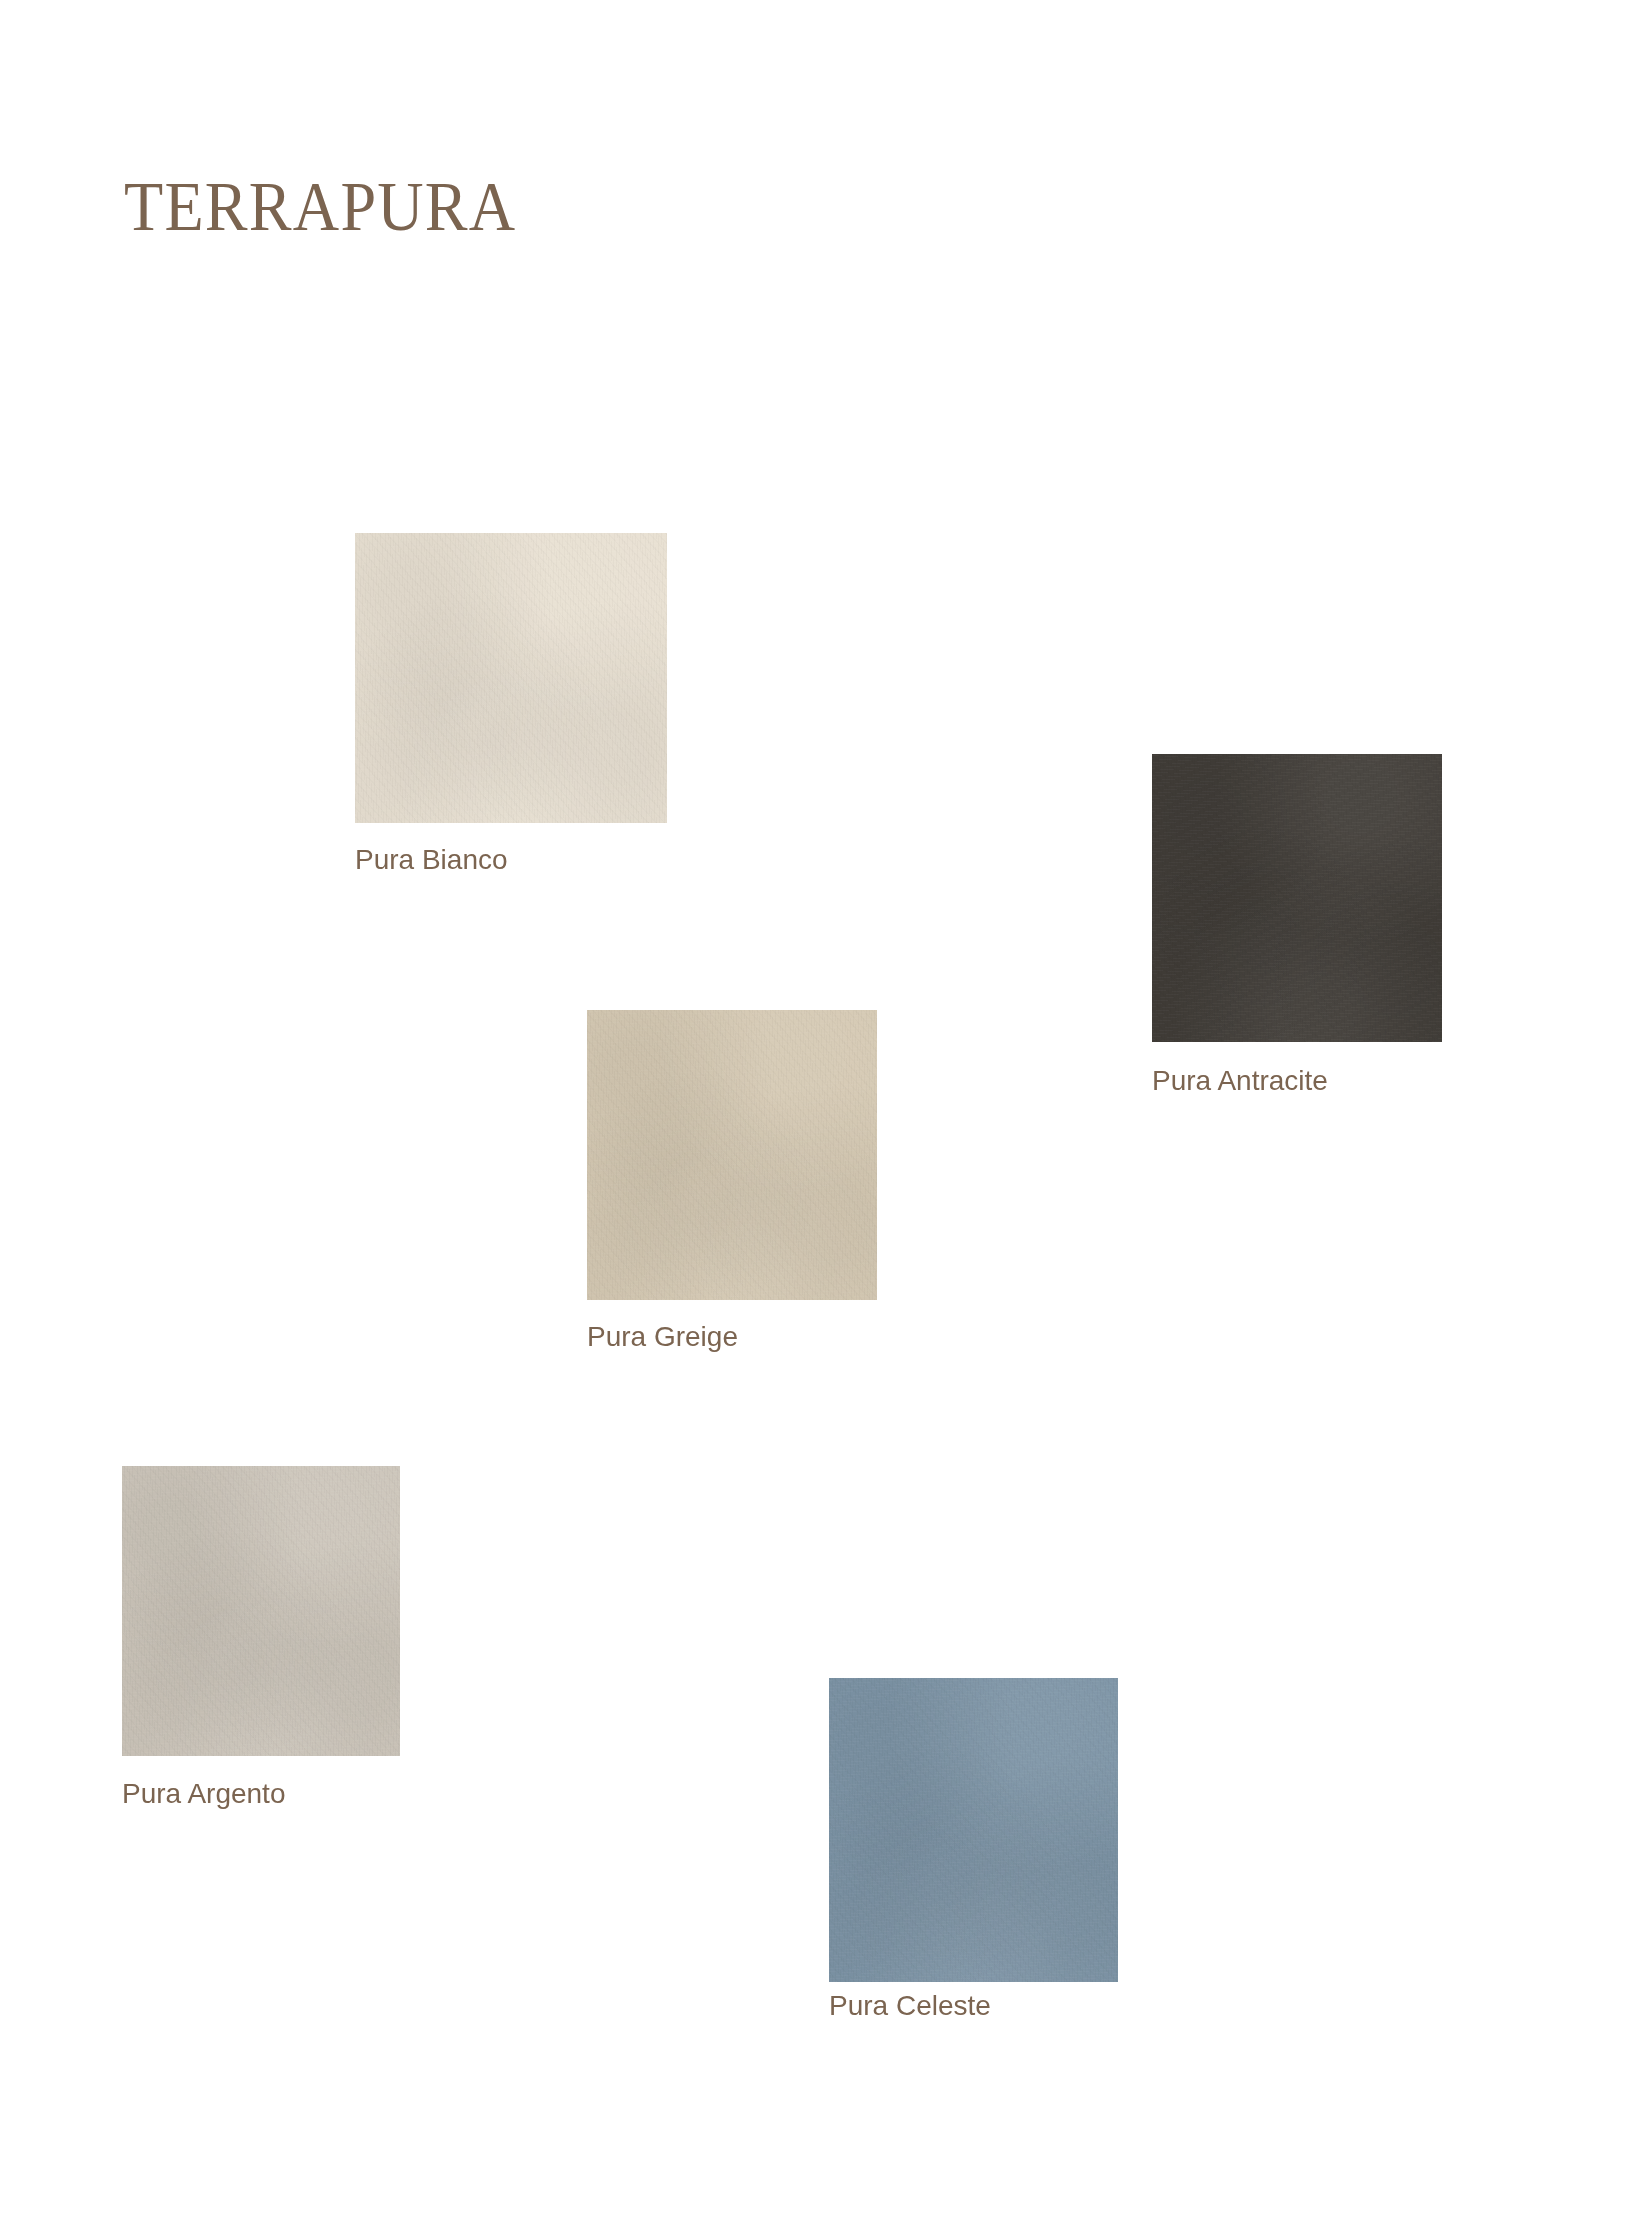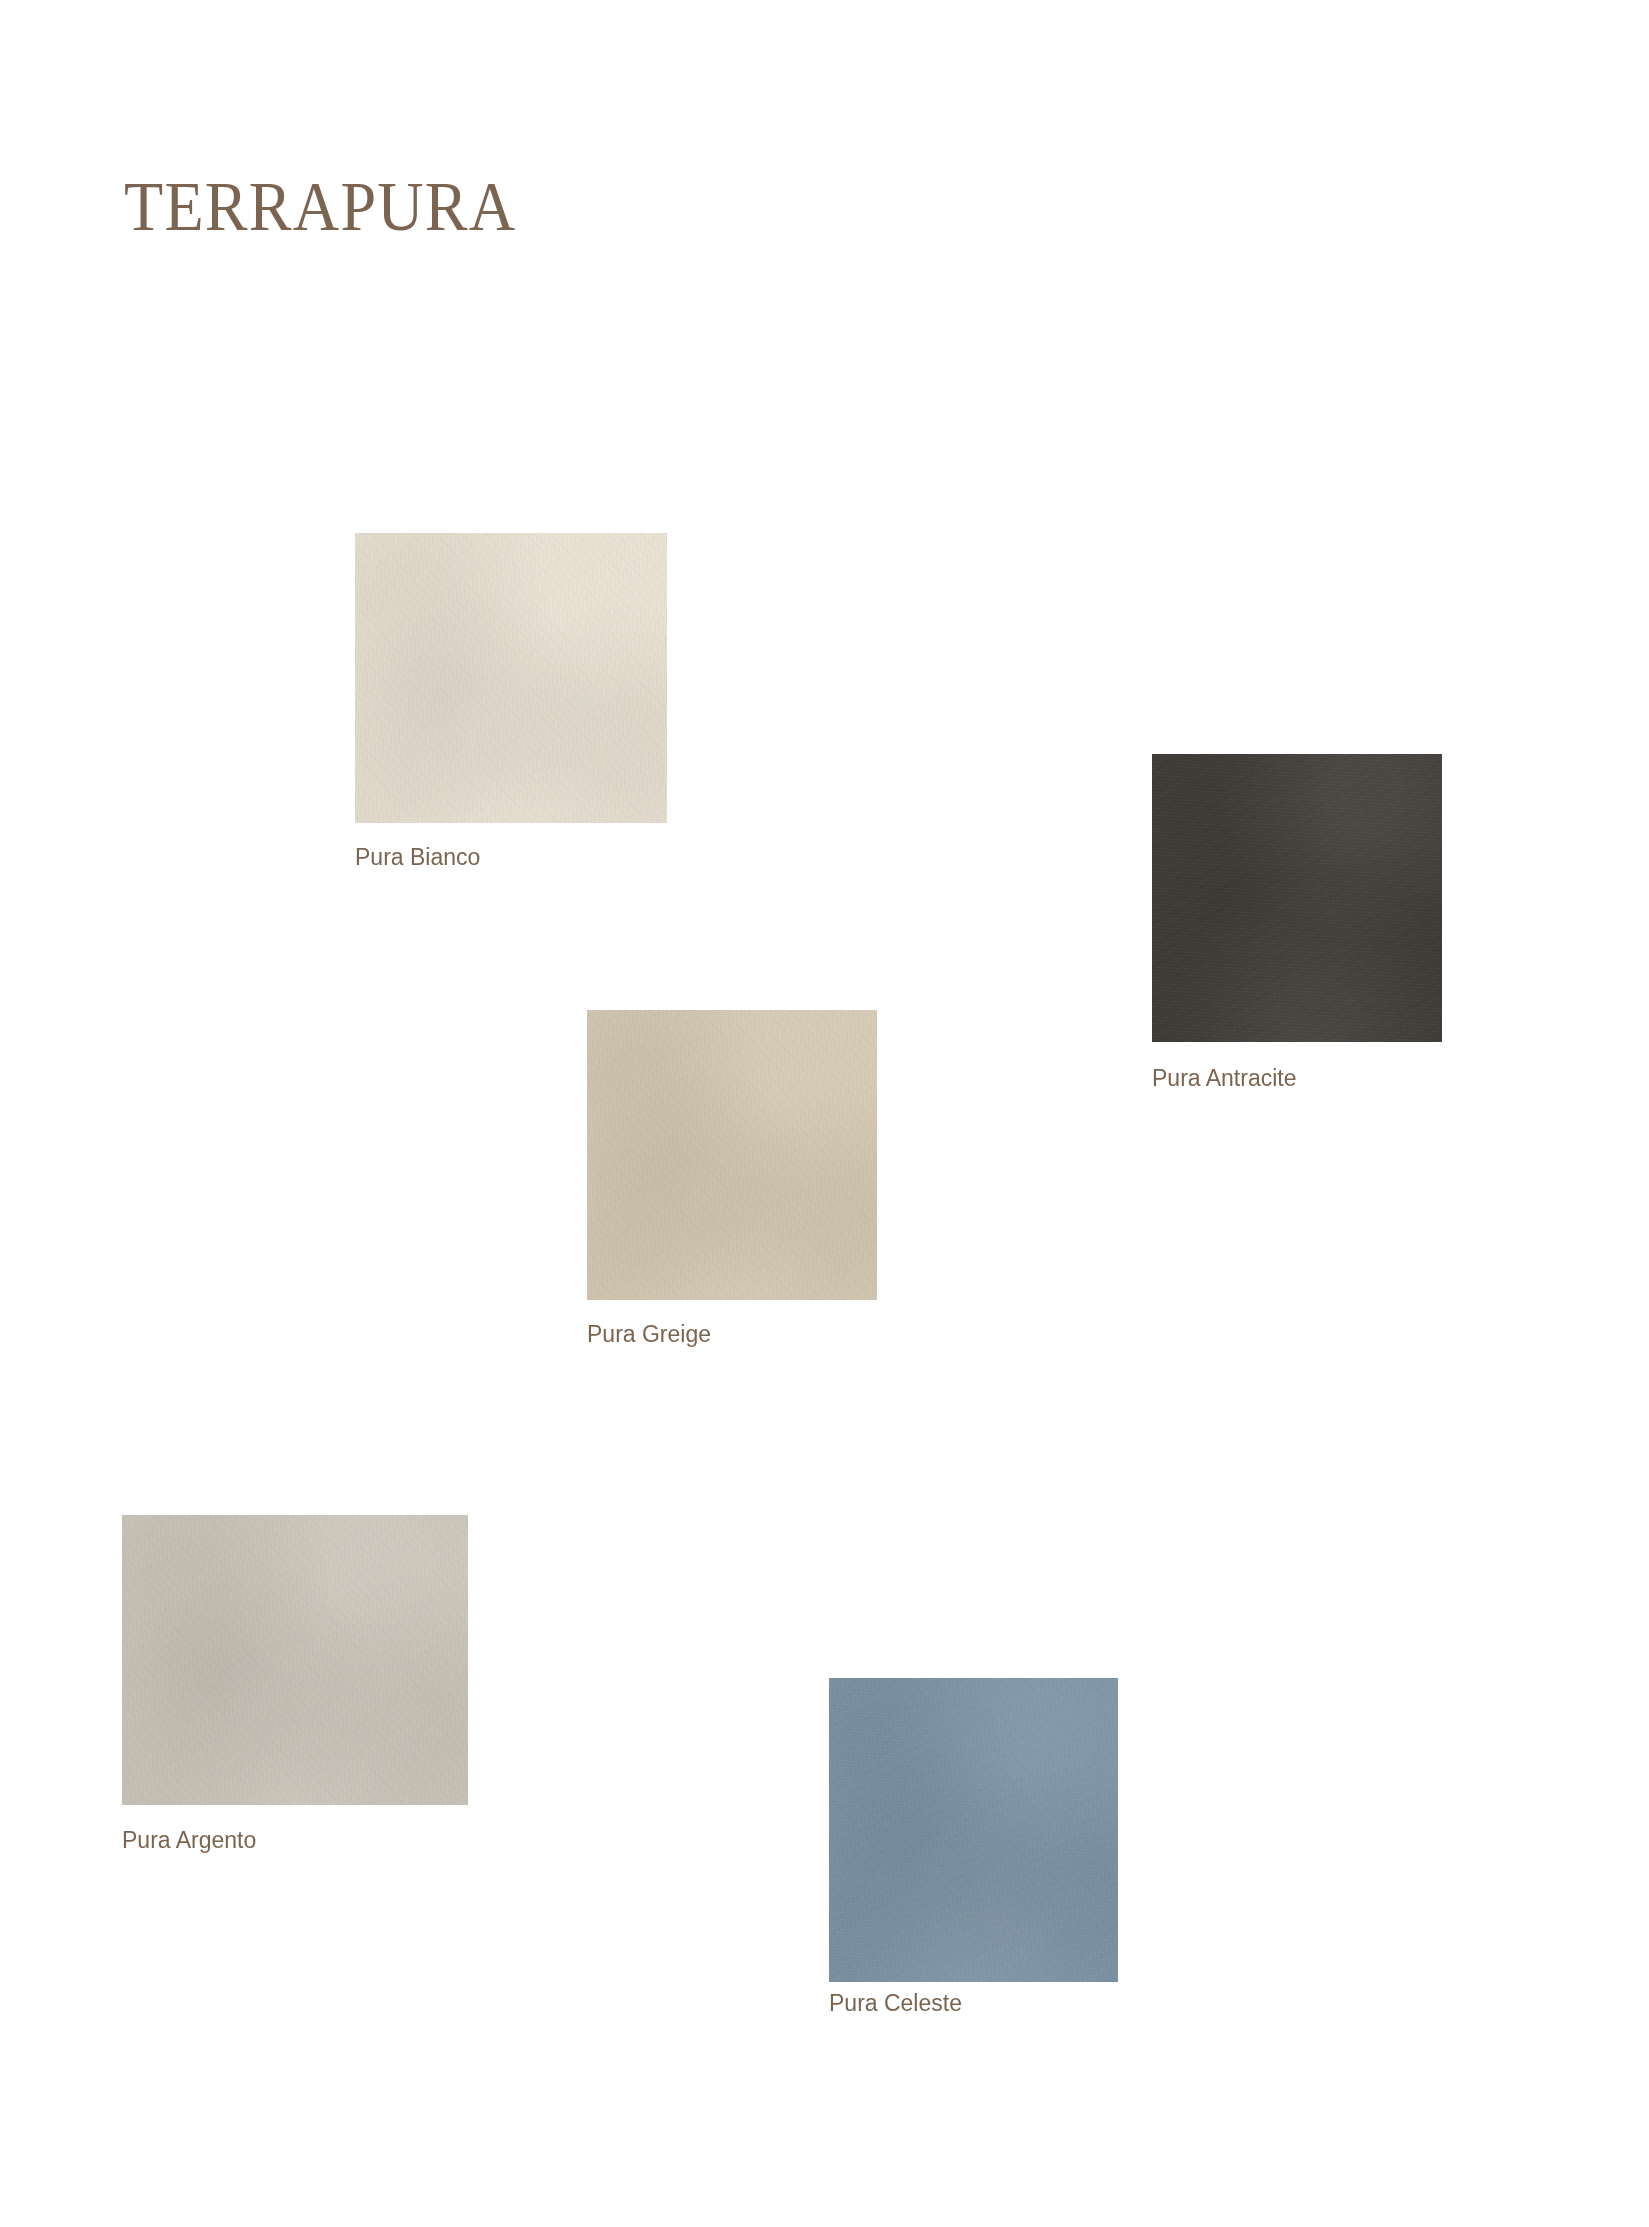--- a/index.html
+++ b/index.html
@@ -68,21 +68,21 @@
       repeating-linear-gradient(92deg, rgba(0,0,0,0.022) 0 0.7px, rgba(0,0,0,0) 0.7px 2.6px),
       repeating-linear-gradient(3deg, rgba(255,255,255,0.028) 0 0.7px, rgba(255,255,255,0) 0.7px 3.3px),
       repeating-linear-gradient(47deg, rgba(0,0,0,0.016) 0 1.3px, rgba(0,0,0,0) 1.3px 6px);
     pointer-events: none;
   }
 
   .swatch-label {
     position: absolute;
     left: 0;
     font-family: "Liberation Sans", "DejaVu Sans", sans-serif;
-    font-size: 23px;
+    font-size: 28px;
     line-height: 1.0;
     color: #7B6450;
     font-weight: 400;
     white-space: nowrap;
   }
 </style>
 </head>
 <body>
 
 <div id="page" style="width: 1650px; height: 2227px; background: rgb(255, 255, 255);">
@@ -95,21 +95,21 @@
         <div class="swatch-label" style="color: rgb(123, 100, 80); top: 313px;">Pura Bianco</div>
       </div>
       <div class="swatch-block" style="left: 1152px; top: 754px; width: 290px; height: 288px;">
         <div class="swatch-chip" style="background: rgb(65, 61, 56);"></div>
         <div class="swatch-label" style="color: rgb(123, 100, 80); top: 313px; text-align: center;">Pura Antracite</div>
       </div>
       <div class="swatch-block" style="left: 587px; top: 1010px; width: 290px; height: 290px;">
         <div class="swatch-chip" style="background: rgb(213, 201, 179);"></div>
         <div class="swatch-label" style="color: rgb(123, 100, 80); top: 313px;">Pura Greige</div>
       </div>
-      <div class="swatch-block" style="left: 122px; top: 1515px; width: 346px; height: 290px;">
+      <div class="swatch-block" style="left: 122px; top: 1466px; width: 278px; height: 290px;">
         <div class="swatch-chip" style="background: rgb(204, 197, 186);"></div>
         <div class="swatch-label" style="color: rgb(123, 100, 80); top: 314px;">Pura Argento</div>
       </div>
       <div class="swatch-block" style="left: 829px; top: 1678px; width: 289px; height: 304px;">
         <div class="swatch-chip" style="background: rgb(125, 148, 166);"></div>
         <div class="swatch-label" style="color: rgb(123, 100, 80); top: 314px;">Pura Celeste</div>
       </div>
     </div>
 
 </div>

